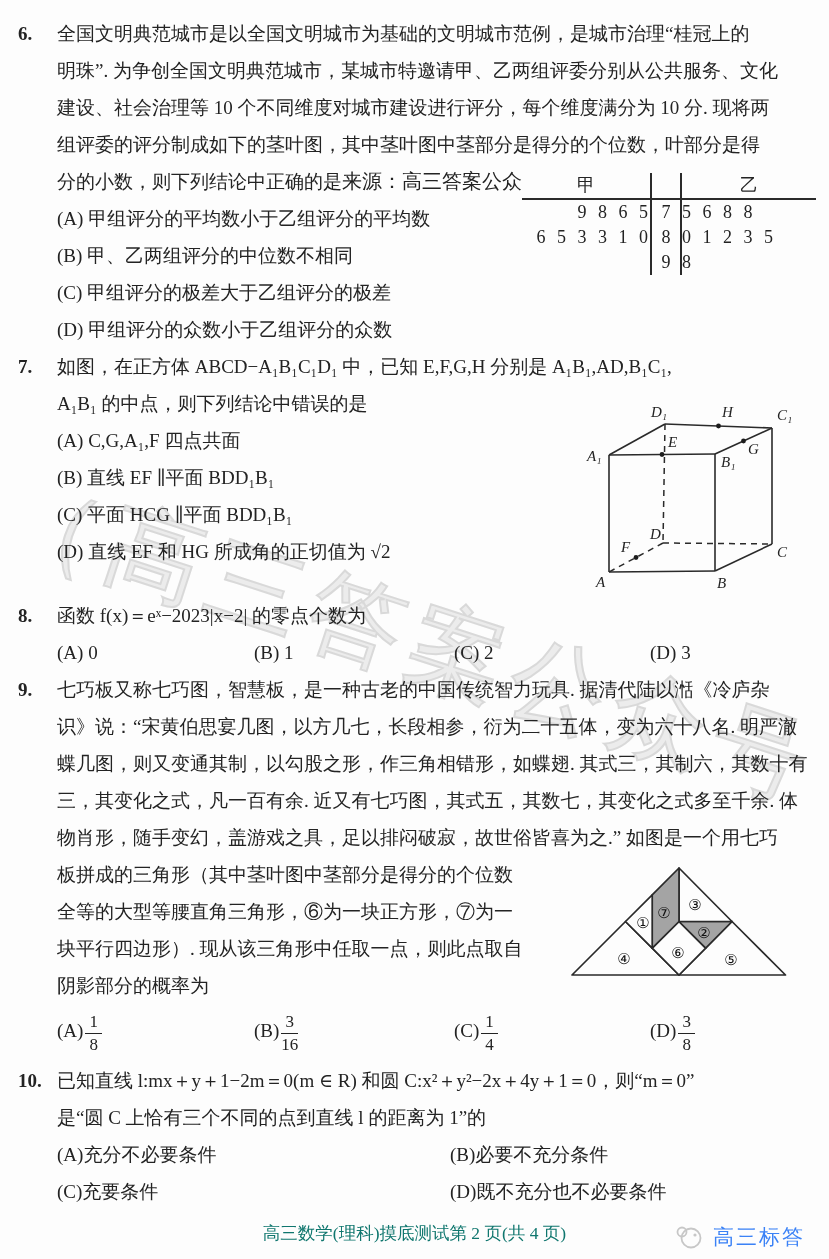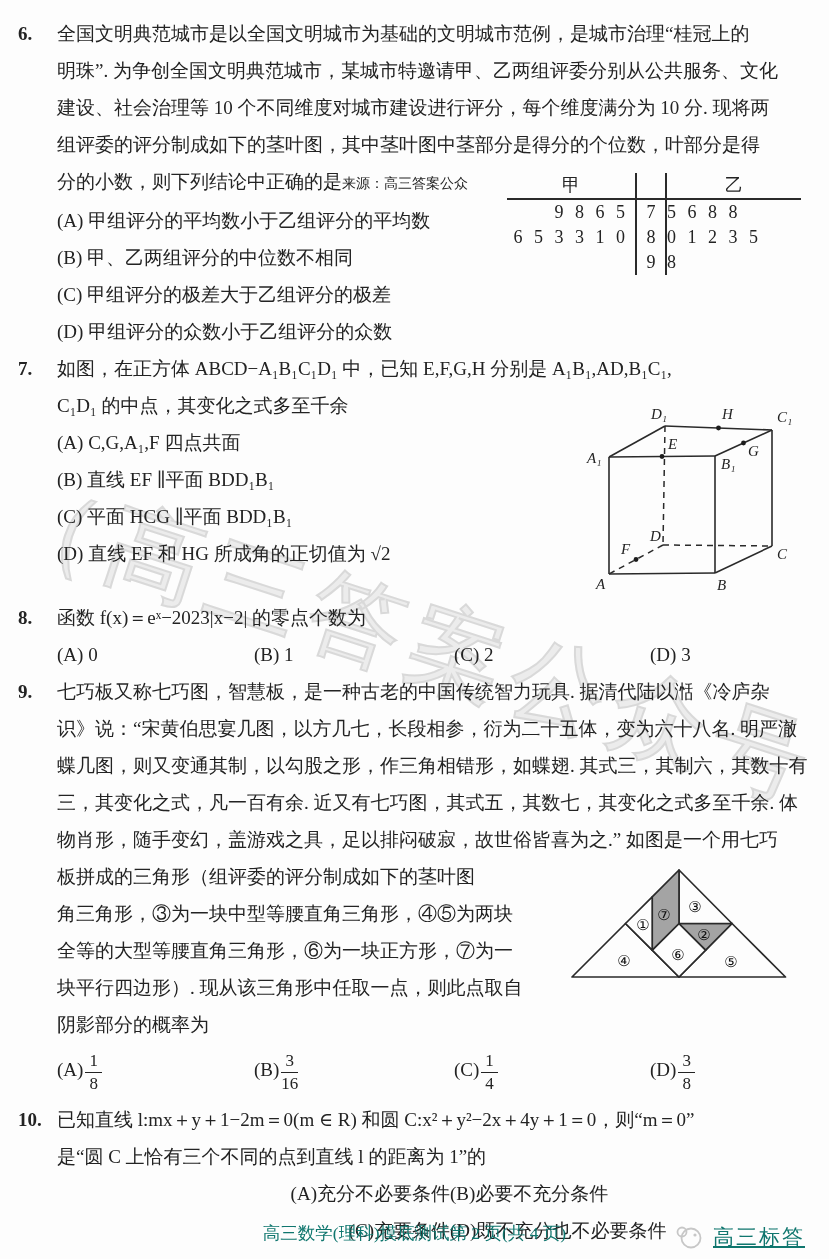--- a/index.html
+++ b/index.html
@@ -19,63 +19,63 @@
   .row { display: flex; align-items: flex-start; }
   .grow { flex: 1 1 auto; }
 
   
   .stemleaf { width: 294px; margin-top: 10px; margin-right: 8px; flex: 0 0 auto;
               font-size: 18px; }
   .sl-grid { display: grid; grid-template-columns: 128px 32px 134px; }
   .sl-cell { height: 25px; line-height: 25px; letter-spacing: 2px; word-spacing: 3px; }
   .sl-head { height: 27px; line-height: 24px; text-align: center; border-bottom: 2px solid #2a2a2a; letter-spacing: 0; }
   .sl-stem { border-left: 2px solid #2a2a2a; border-right: 2px solid #2a2a2a; text-align: center; letter-spacing: 0; }
-  .sl-left { text-align: right; padding-right: 8px; }
+  .sl-left { text-align: right; }
   .sl-right { text-align: left; }
 
   
   .fig { flex: 0 0 auto; }
   .cube-fig { margin-top: 12px; margin-right: 6px; }
   .tangram-fig { margin-top: 8px; margin-right: 22px; }
   svg text { font-family: "Liberation Serif", "DejaVu Serif", serif; }
   .cube-lbl { font-style: italic; font-size: 15px; fill: #232323; }
   .tg-lbl { font-size: 15px; fill: #111; }
 
   
   .opts4 { display: flex; }
   .opts4 > .o1 { width: 197px; } .opts4 > .o2 { width: 200px; } .opts4 > .o3 { width: 196px; }
-  .opts2 { display: flex; text-align: right; }
+  .opts2 { display: flex; }
   .opts2 > .o1 { width: 393px; }
 
   
   .optfrac { display: flex; align-items: center; height: 58px; font-size: 19px; }
   .frac { display: inline-block; vertical-align: middle; text-align: center;
           font-size: 17px; line-height: 1.15; margin-left: 2px; }
   .frac .num { display: block; border-bottom: 1.4px solid #232323; padding: 0 4px 1px; }
   .frac .den { display: block; padding-top: 1px; }
 
-  .src-text { font-family: "Liberation Sans", sans-serif; font-size: 14px; margin-top: 32px; }
+  .src-text { font-family: "Liberation Sans", sans-serif; font-size: 20px; margin-top: 32px; }
 
   
   .wm {
     position: absolute; z-index: 0; left: 28px; top: 448px;
     font-size: 96px; letter-spacing: 10px; white-space: nowrap;
     transform: rotate(18deg); transform-origin: left top;
     color: #ececec; -webkit-text-stroke: 2px #d9d9d9;
     font-family: "Liberation Serif", "DejaVu Serif", serif;
     pointer-events: none;
   }
 
   
   .footer { position: absolute; z-index: 1; bottom: 14px; left: 0; right: 0;
             text-align: center; font-size: 17.5px; color: #0f766e; }
   .logo { position: absolute; z-index: 1; right: 24px; bottom: 8px;
           display: flex; align-items: center; gap: 5px; color: #bcbcbc; }
   .logo-text { font-family: "Liberation Sans", sans-serif; font-size: 21px;
-               letter-spacing: 2px; color: #0f766e; text-decoration: underline; }
+               letter-spacing: 2px; color: #3b82f6; }
 </style>
 </head>
 <body>
 
 <div class="page">
 
   <div class="wm">（高三答案公众号</div>
 
   <div class="content">
 
@@ -113,21 +113,21 @@
           </div>
         </div>
       </div>
     </div>
 
     <div class="q">
       <span class="qno">7.</span>
       <div class="ln">如图，在正方体 ABCD−A₁B₁C₁D₁ 中，已知 E,F,G,H 分别是 A₁B₁,AD,B₁C₁,</div>
       <div class="row">
         <div class="grow">
-          <div class="ln">C₁D₁ 的中点，其变化之式多至千余</div>
+          <div class="ln">A₁B₁ 的中点，则下列结论中错误的是</div>
           <div class="ln">(A) C,G,A₁,F 四点共面</div>
           <div class="ln">(B) 直线 EF ∥平面 BDD₁B₁</div>
           <div class="ln">(C) 平面 HCG ∥平面 BDD₁B₁</div>
           <div class="ln">(D) 直线 EF 和 HG 所成角的正切值为 √2</div>
         </div>
         <div class="fig cube-fig">
           <svg width="232" height="196" viewBox="0 0 232 196">
             <g stroke="#2a2a2a" stroke-width="1.6" fill="none">
               <line x1="38" y1="58" x2="144" y2="57"></line>
               <line x1="38" y1="175" x2="144" y2="174"></line>
@@ -182,22 +182,21 @@
 
     <div class="q">
       <span class="qno">9.</span>
       <div class="ln">七巧板又称七巧图，智慧板，是一种古老的中国传统智力玩具. 据清代陆以湉《冷庐杂</div>
       <div class="ln">识》说：“宋黄伯思宴几图，以方几七，长段相参，衍为二十五体，变为六十八名. 明严澈</div>
       <div class="ln">蝶几图，则又变通其制，以勾股之形，作三角相错形，如蝶翅. 其式三，其制六，其数十有</div>
       <div class="ln">三，其变化之式，凡一百有余. 近又有七巧图，其式五，其数七，其变化之式多至千余. 体</div>
       <div class="ln">物肖形，随手变幻，盖游戏之具，足以排闷破寂，故世俗皆喜为之.” 如图是一个用七巧</div>
       <div class="row">
         <div class="grow">
-          <div class="ln">板拼成的三角形（组评委的评分制成如下的茎叶图</div>
-          <div class="ln">角三角形，③为一块中型等腰直角三角形，④⑤为两块</div>
+          <div class="ln">板拼成的三角形（其中茎叶图中茎部分是得分的个位数</div>
           <div class="ln">全等的大型等腰直角三角形，⑥为一块正方形，⑦为一</div>
           <div class="ln">块平行四边形）. 现从该三角形中任取一点，则此点取自</div>
           <div class="ln">阴影部分的概率为</div>
         </div>
         <div class="fig tangram-fig">
           <svg width="216" height="118" viewBox="0 0 216 118">
             <g stroke="#2a2a2a" stroke-width="1.7" stroke-linejoin="round">
               <polygon points="1,111 108,111 54.5,57.5" fill="#fdfdfd"></polygon>
               <polygon points="108,111 214.5,111 161,57.5" fill="#fdfdfd"></polygon>
               <polygon points="81.2,84.2 108,57.5 134.7,84.2 108,111" fill="#fdfdfd"></polygon>

